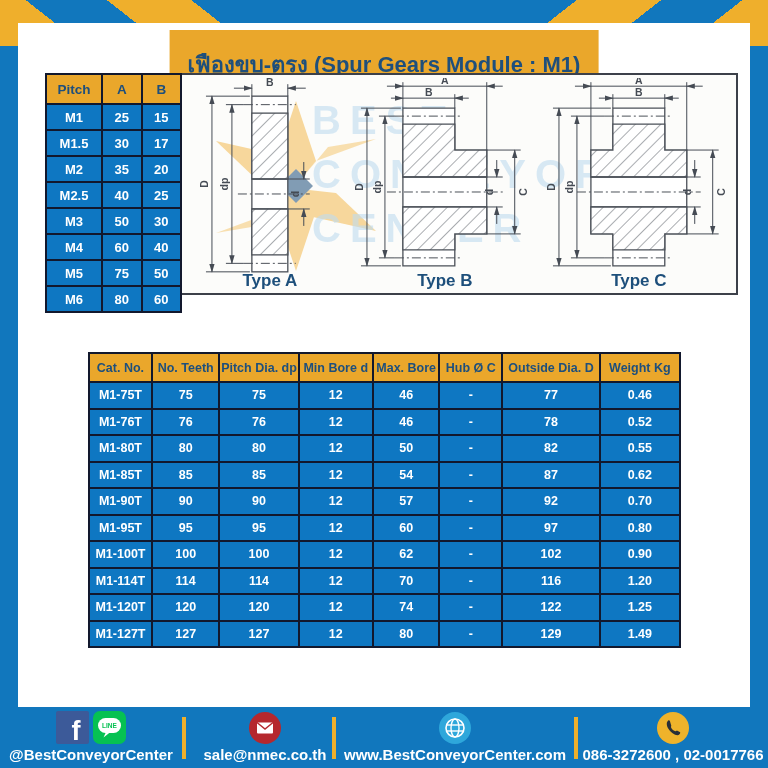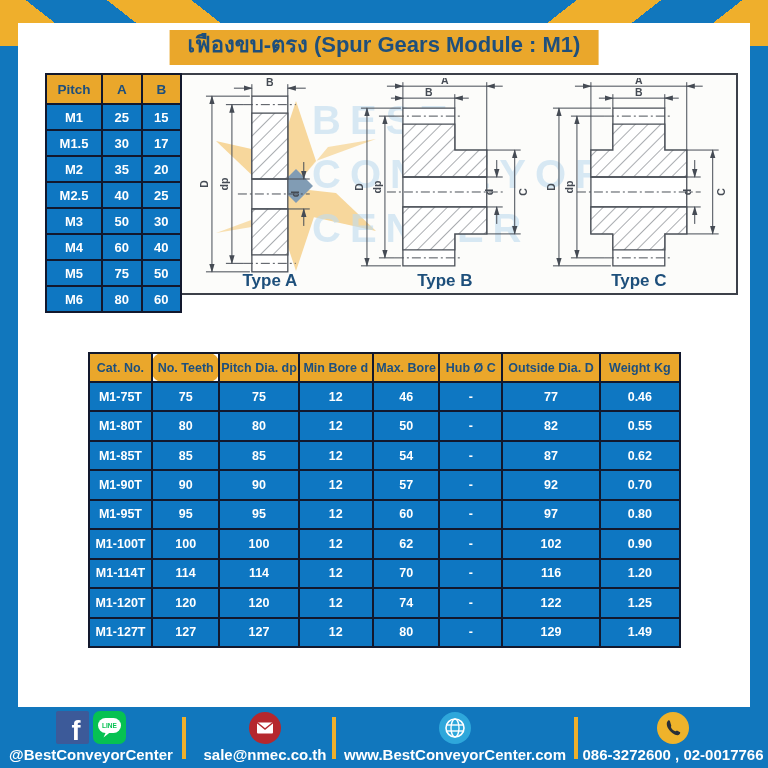--- a/index.html
+++ b/index.html
@@ -11,21 +11,21 @@
   
   .hazard-band{position:absolute;top:0;left:0;width:768px;height:46px;background:#1177BD;}
   .stripes-left{position:absolute;top:0;left:0;width:235px;height:46px;
     background:repeating-linear-gradient(38deg,#EFAF2C 0 52px,#1177BD 52px 102px);}
   .stripes-right{position:absolute;top:0;right:0;width:235px;height:46px;
     background:repeating-linear-gradient(-38deg,#EFAF2C 0 52px,#1177BD 52px 102px);}
   
   .panel{position:absolute;left:18px;top:23px;width:732px;height:684px;background:#FFFFFF;}
   .title-bar{position:absolute;top:7px;left:50%;transform:translateX(-50%);
     background:#EAA72B;color:#1E4F7C;font-size:22px;font-weight:bold;
-    padding:2px 18px 7px 18px;white-space:nowrap;line-height:1.2;}
+    padding:22px 18px 7px 18px;white-space:nowrap;line-height:1.2;}
   
   .top-section{position:absolute;left:27px;top:50px;display:flex;align-items:flex-start;}
   table{border-collapse:collapse;}
   .pitch-table{width:137px;height:222px;table-layout:fixed;}
   .pitch-table th,.pitch-table td{border:2px solid #12182D;text-align:center;padding:0;}
   .pitch-table th{background:#EAA72B;color:#1E4F7C;font-size:13.5px;height:28px;}
   .pitch-table td{background:#0E77C2;color:#FFFFFF;font-size:13px;font-weight:bold;height:24px;}
   .pitch-table th:nth-child(1){width:40%;}
   .drawings-panel{position:relative;width:556px;height:222px;box-sizing:border-box;
     border:2px solid #3C4049;border-left:none;background:#FCFCFA;
@@ -37,21 +37,21 @@
   .drawing{position:relative;z-index:1;}
   .dim-label{font-size:10.5px;fill:#454B54;font-weight:bold;}
   .caption{font-size:17px;font-weight:bold;fill:#1D4F7B;}
   
   .spec-wrap{position:absolute;left:70px;top:329px;width:593px;}
   .spec-table{width:593px;height:296px;table-layout:fixed;}
   .spec-table th,.spec-table td{border:2px solid #12182D;text-align:center;padding:0;}
   .spec-table th{background:#EAA72B;color:#1E4F7C;font-size:12.5px;height:27px;}
   .spec-table td{background:#0E77C2;color:#FFFFFF;font-size:12.5px;font-weight:bold;height:24px;}
   .spec-table th:nth-child(1){width:10.6%;}
-  .spec-table th:nth-child(2){width:11.4%;border-radius:10px;}
+  .spec-table th:nth-child(2){width:11.4%;}
   .spec-table th:nth-child(3){width:13.4%;}
   .spec-table th:nth-child(4){width:12.6%;}
   .spec-table th:nth-child(5){width:11.2%;}
   .spec-table th:nth-child(6){width:10.6%;}
   .spec-table th:nth-child(7){width:16.6%;}
   .spec-table th:nth-child(8){width:13.6%;margin-left:12px;}
   
   .footer{position:absolute;left:0;bottom:0;width:768px;height:61px;background:#1177BD;
     display:flex;align-items:stretch;}
   .fsec{display:flex;flex-direction:column;align-items:center;justify-content:flex-end;
@@ -321,20 +321,30 @@
             <td>M1-75T</td>
             <td>75</td>
             <td>75</td>
             <td>12</td>
             <td>46</td>
             <td>-</td>
             <td>77</td>
             <td>0.46</td>
           </tr>
           <tr>
+            <td>M1-76T</td>
+            <td>76</td>
+            <td>76</td>
+            <td>12</td>
+            <td>46</td>
+            <td>-</td>
+            <td>78</td>
+            <td>0.52</td>
+          </tr>
+          <tr>
             <td>M1-80T</td>
             <td>80</td>
             <td>80</td>
             <td>12</td>
             <td>50</td>
             <td>-</td>
             <td>82</td>
             <td>0.55</td>
           </tr>
           <tr>

